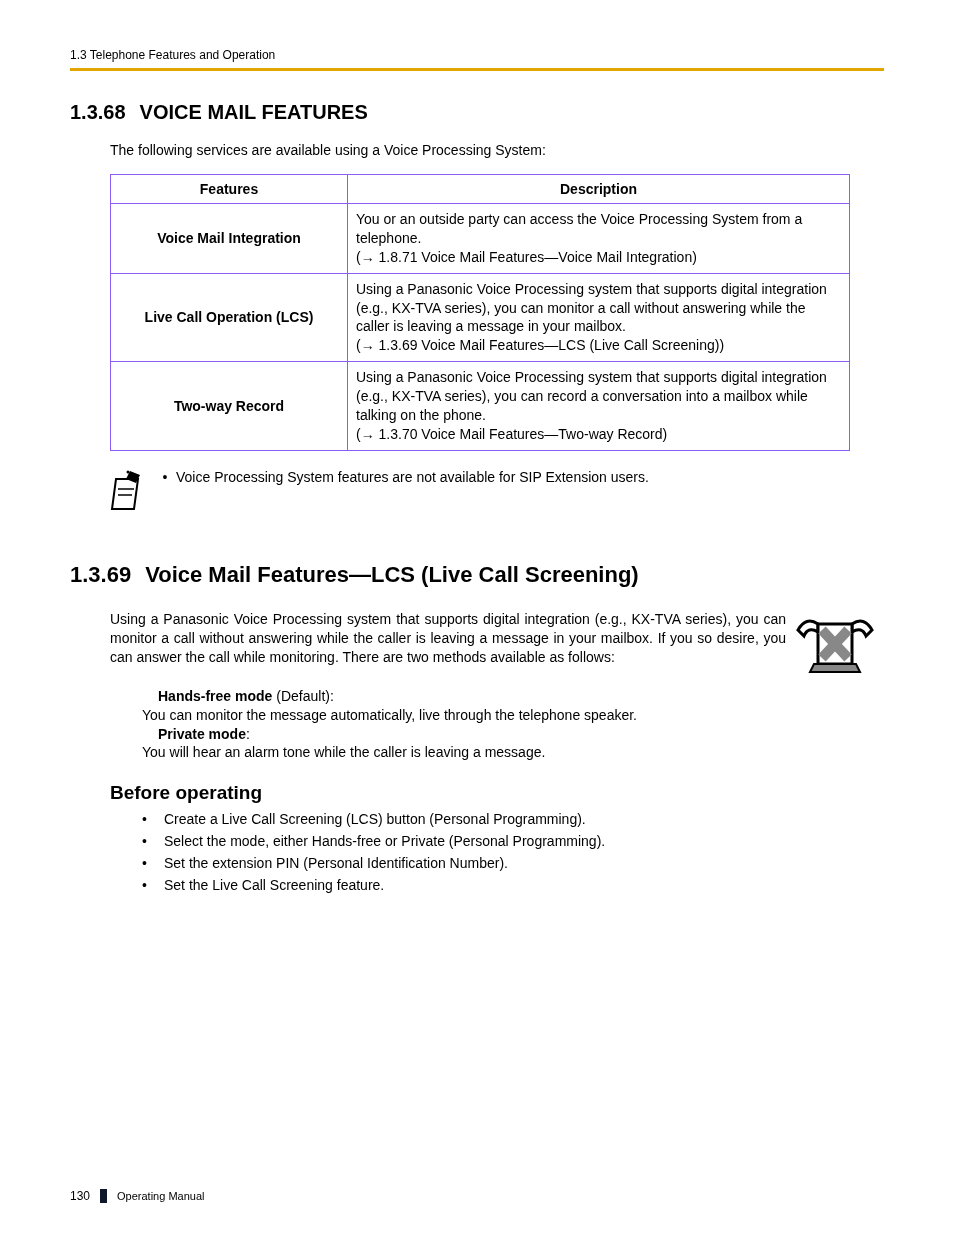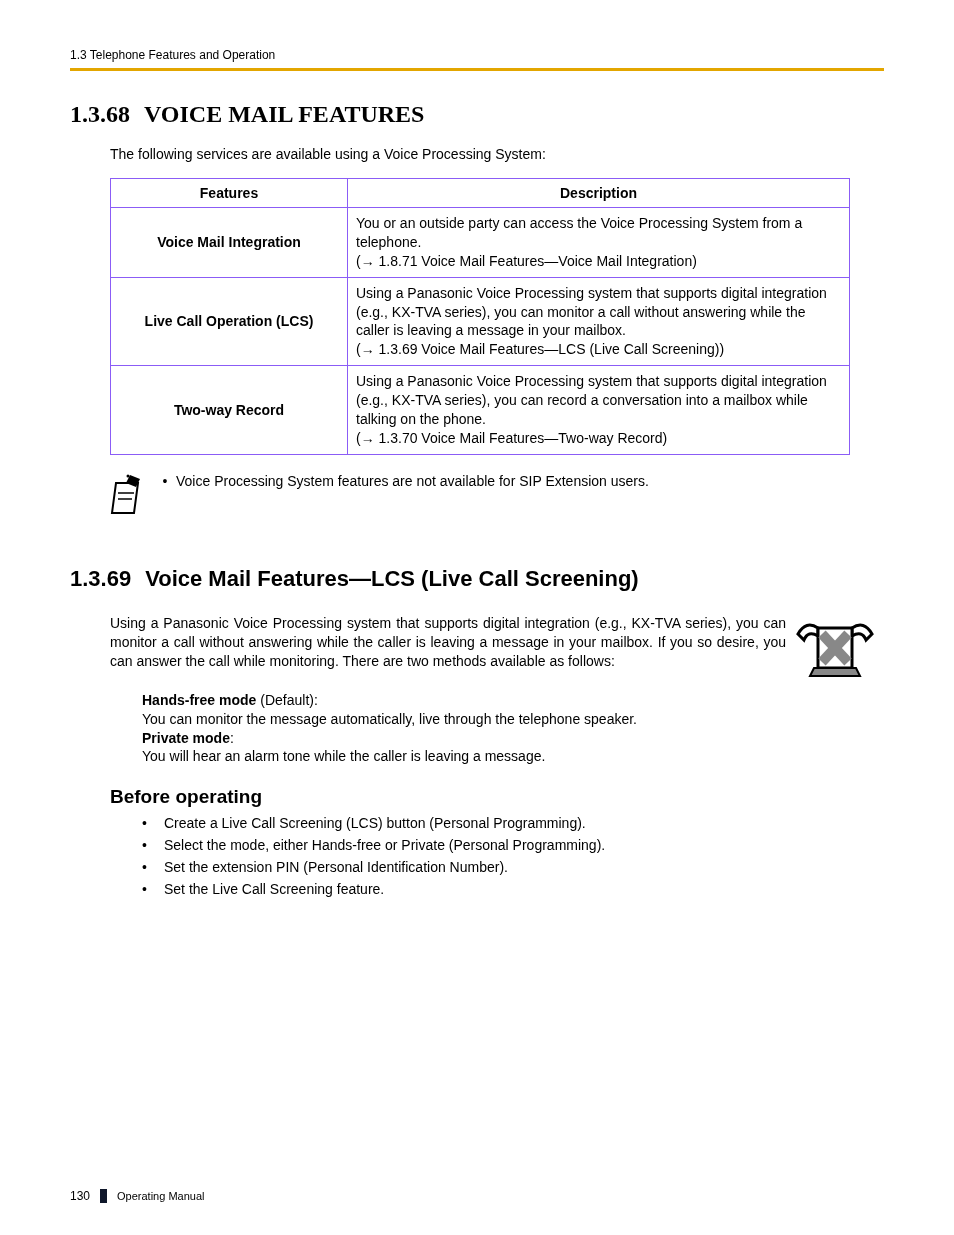--- a/index.html
+++ b/index.html
@@ -20,24 +20,23 @@
   .running-head {
     font-size: 12px;
     font-weight: normal;
   }
   .rule {
     height: 3px;
     background: #e3a600;
     margin-top: 6px;
   }
   h1.section {
-    font-size: 24px;
+    font-size: 20px;
     font-weight: bold;
     margin: 30px 0 18px 0;
-    font-family: Liberation Serif, serif;
   }
   h1.section .num { display:inline-block; margin-right:14px; }
   .intro { margin: 0 0 16px 40px; }
   table.feature {
     border-collapse: collapse;
     margin-left: 40px;
     width: 740px;
   }
   table.feature th, table.feature td {
     border: 1px solid #8b5cf6;
@@ -52,21 +51,21 @@
   .note-icon { width:40px; flex:0 0 40px; }
   .note-text { flex:1; padding-left:4px; }
   .note-text .bul { display:flex; }
   .note-text .bul .dot { width:22px; text-align:center; }
   h1.section2 { font-size: 22px; font-weight:bold; margin: 46px 0 22px 0; }
   h1.section2 .num { display:inline-block; margin-right:14px; }
   .lcs-block { display:flex; margin-left:40px; }
   .lcs-text { flex:1; line-height:1.35; text-align:justify; }
   .lcs-icon { width:90px; flex:0 0 90px; padding-left:8px; }
   .modes { margin: 8px 0 0 72px; line-height:1.35; }
-  .modes .mlabel { font-weight:bold; }
+  .modes .mlabel { font-weight:bold;margin-left:16px; }
   .subhead { font-weight:bold; margin: 20px 0 4px 40px; font-size:19px; }
   ul.before { margin: 0 0 0 72px; padding:0; list-style:none; }
   ul.before li { padding: 3px 0 3px 22px; position:relative; }
   ul.before li::before { content:"•"; position:absolute; left:0; top:3px; }
   .footer { position:absolute; left:70px; bottom:32px; font-size:11px; display:flex; align-items:center; }
   .footer .pnum { font-size:12px; padding-right:10px; border-right:7px solid #0f172a; margin-right:10px; }
 </style>
 </head>
 <body>
 

